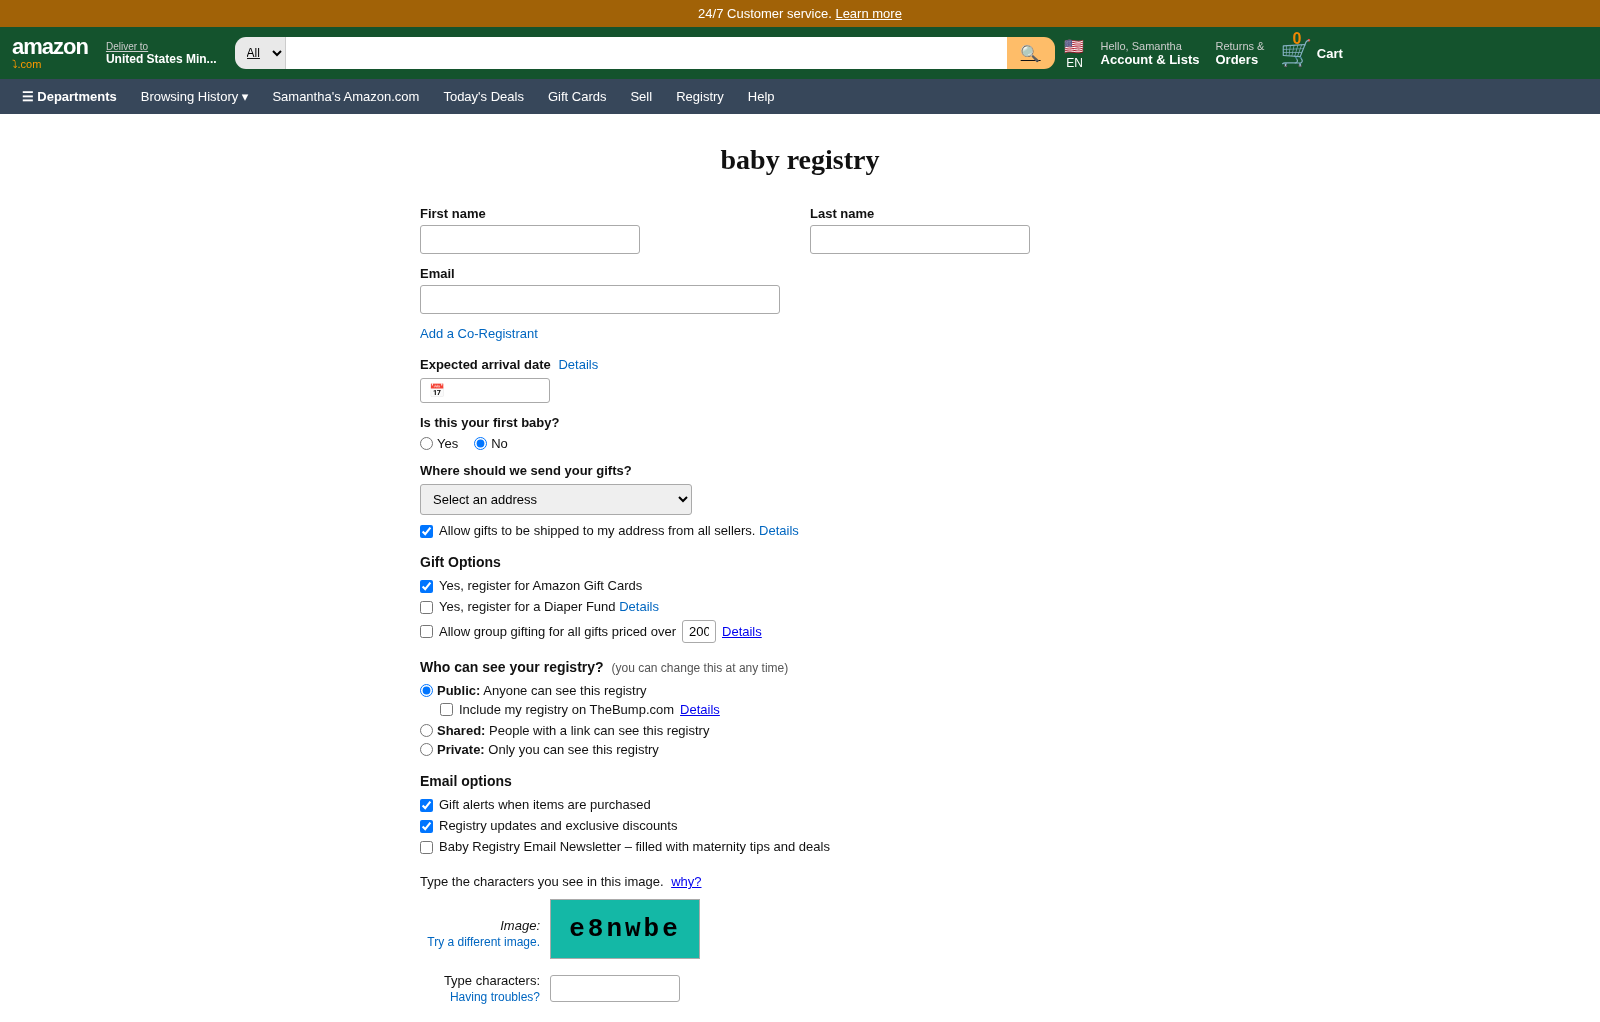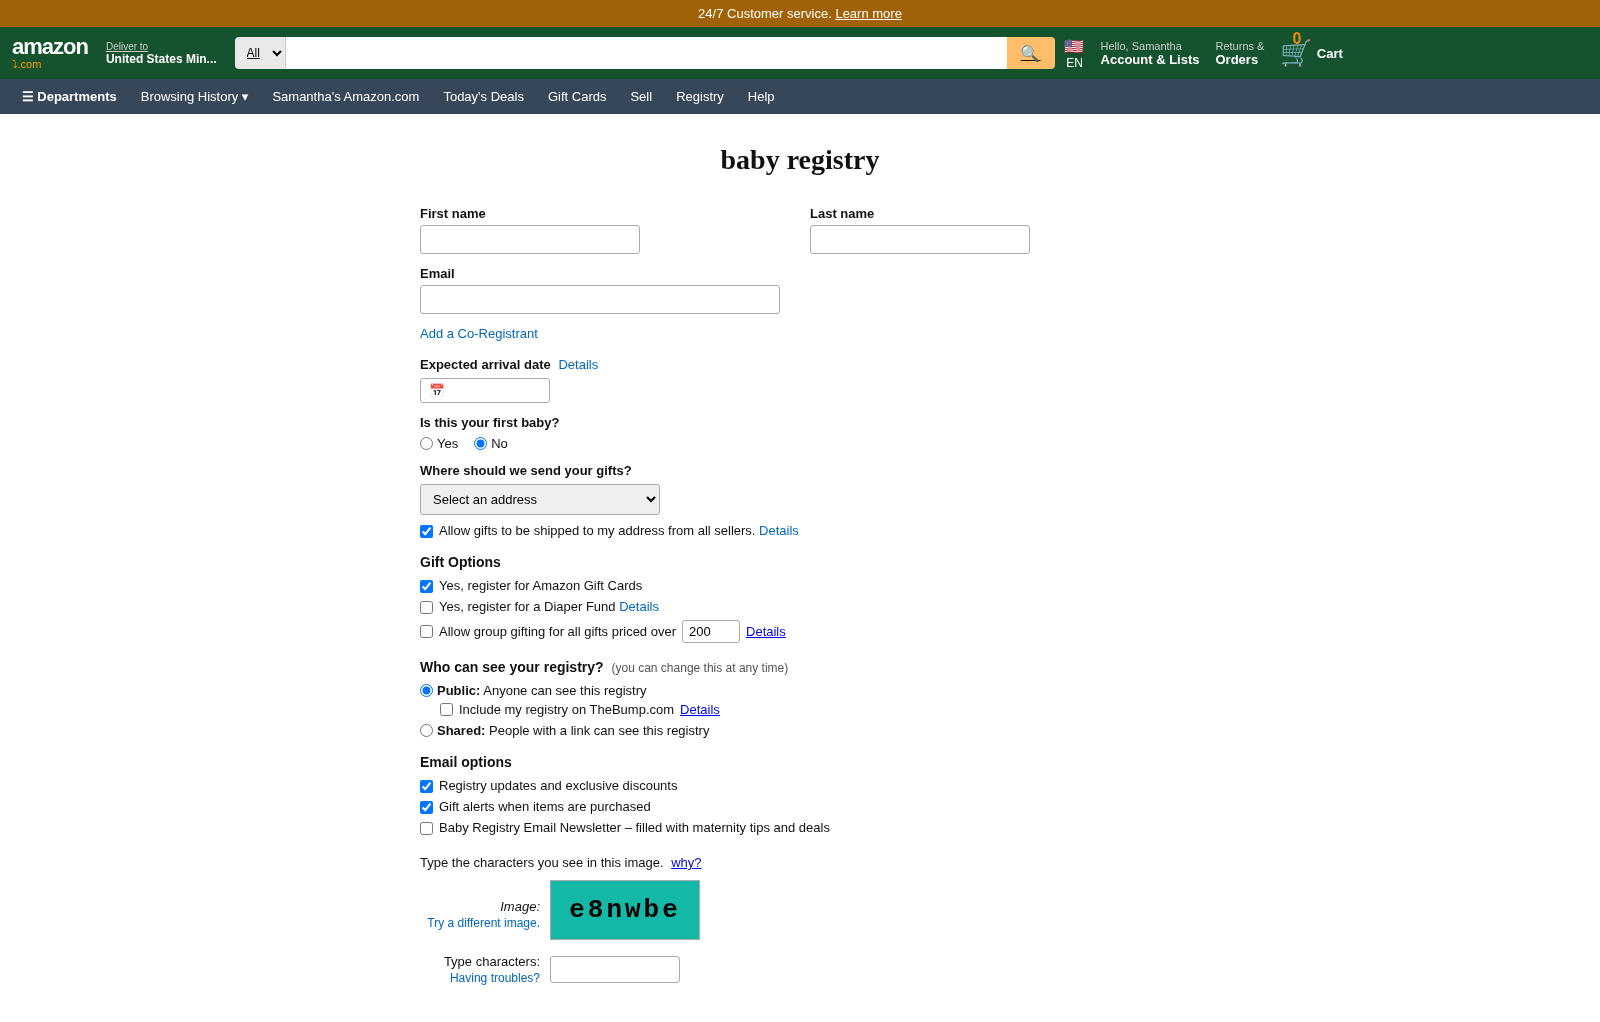--- a/index.html
+++ b/index.html
@@ -49,21 +49,21 @@
       align-items: flex-start;
       padding: 0 8px;
       cursor: pointer;
     }
     .deliver-to .label { font-size: 10px; color: #ccc; text-decoration: underline; }
     .deliver-to .value { color: #fff; font-size: 12px; font-weight: bold; }
 
     .search-bar {
       flex: 1;
       display: flex;
-      border-radius: 4px;
+      border-radius: 11px;
       overflow: hidden;
       max-width: 820px;
       text-decoration: underline;
     }
     .search-bar select {
       background: #e9e9e9;
       border: none;
       padding: 0 8px;
       font-size: 12px;
       cursor: pointer;
@@ -251,21 +251,21 @@
       margin-bottom: 16px;
     }
     .radio-option {
       display: flex;
       align-items: center;
       gap: 4px;
       font-size: 13px;
     }
 
     .select-address {
-      width: 240px;
+      width: 272px;
       padding: 6px 8px;
       font-size: 13px;
       border: 1px solid #aaa;
       border-radius: 3px;
       margin-bottom: 8px;
     }
 
     .checkbox-label {
       display: flex;
       align-items: flex-start;
@@ -289,21 +289,21 @@
     .gift-options-section { margin-bottom: 10px; }
 
     .group-gifting-row {
       display: flex;
       align-items: center;
       gap: 6px;
       font-size: 13px;
       margin-bottom: 6px;
     }
     .group-gifting-row input[type="text"] {
-      width: 58px;
+      width: 34px;
       border: 1px solid #aaa;
       border-radius: 3px;
       padding: 3px 6px;
       font-size: 13px;
     }
 
     .visibility-section { margin-bottom: 16px; }
     .radio-indent {
       margin-left: 20px;
       margin-top: 4px;
@@ -542,32 +542,39 @@
       <span>Include my registry on TheBump.com</span>
       <a href="#" class="link">Details</a>
     </div>
     <label class="radio-option" style="margin-top:6px; margin-bottom:4px;">
       <input type="radio" name="visibility" value="shared" style="">
       <span>
         <span class="bold">Shared:</span>
         <span>People with a link can see this registry</span>
       </span>
     </label>
+    <label class="radio-option" style="margin-top:4px;">
+      <input type="radio" name="visibility" value="private" style="">
+      <span>
+        <span class="bold">Private:</span>
+        <span>Only you can see this registry</span>
+      </span>
+    </label>
   </div>
 
   
   <div class="section-header">Email options</div>
   <div class="email-options-section">
     <div class="checkbox-label">
       <input type="checkbox" checked="" style="">
-      <span>Registry updates and exclusive discounts</span>
+      <span>Gift alerts when items are purchased</span>
     </div>
     <div class="checkbox-label">
       <input type="checkbox" checked="" style="">
-      <span>Gift alerts when items are purchased</span>
+      <span>Registry updates and exclusive discounts</span>
     </div>
     <div class="checkbox-label">
       <input type="checkbox" style="">
       <span>Baby Registry Email Newsletter – filled with maternity tips and deals</span>
     </div>
   </div>
 
   
   <div class="captcha-section">
     <div style="font-size:13px; margin-bottom:10px;">

